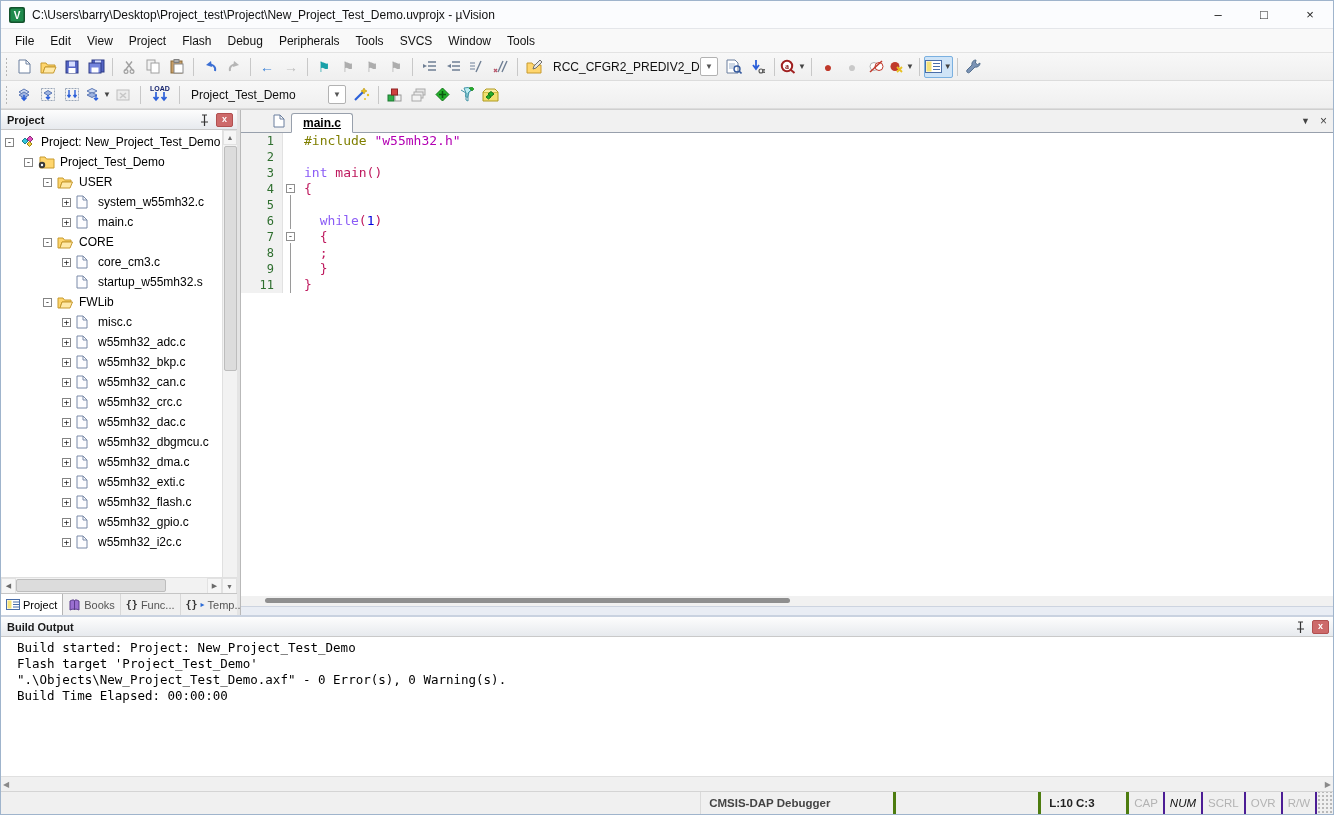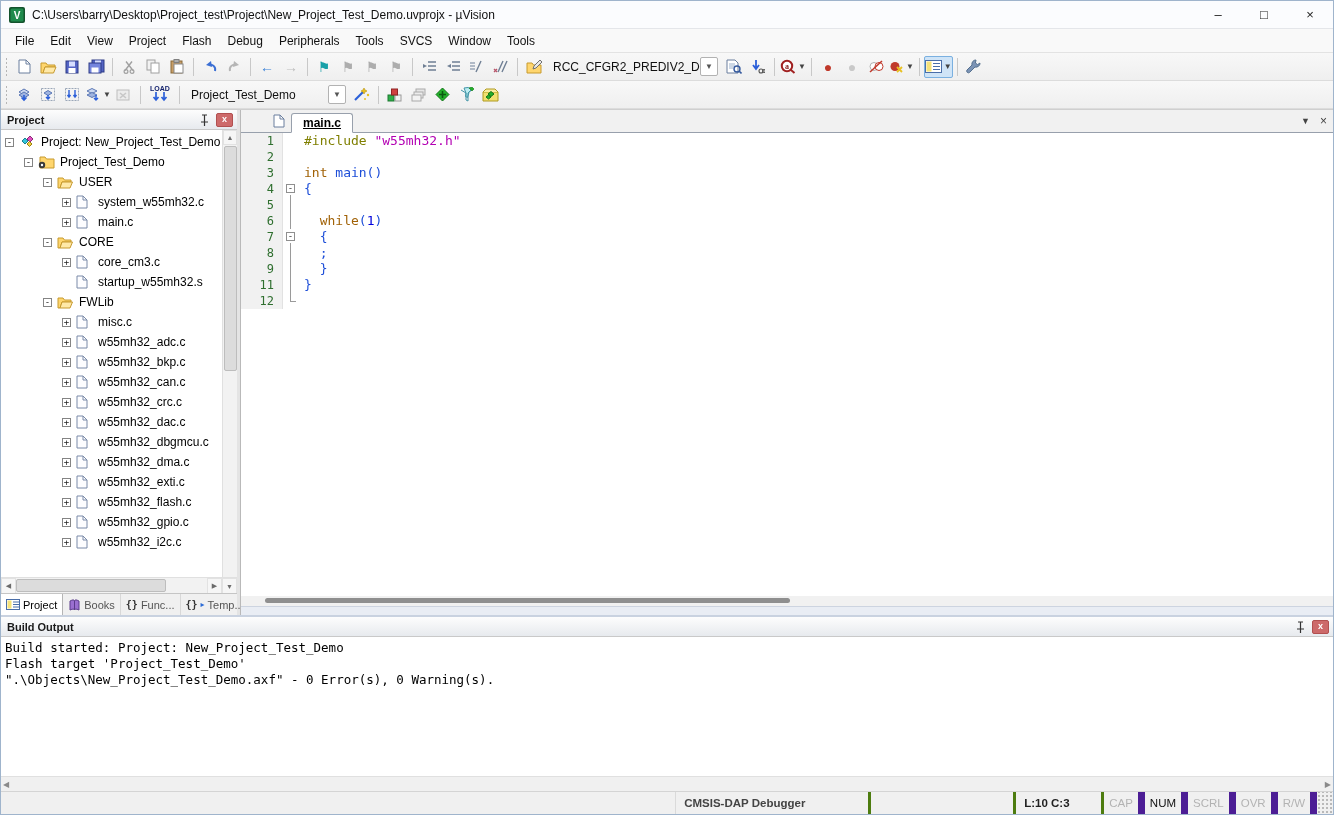--- a/index.html
+++ b/index.html
@@ -78,42 +78,42 @@
   .fold { width:16px; flex:0 0 16px; position:relative; background:#fff; }
   .fold.line::before { content:""; position:absolute; left:7px; top:0; bottom:0; width:1px; background:#9a9a9a; }
   .fold.end::before { content:""; position:absolute; left:7px; top:0; height:9px; width:1px; background:#9a9a9a; }
   .fold.end::after { content:""; position:absolute; left:7px; top:8px; width:6px; height:1px; background:#9a9a9a; }
   .fold.minus::before { content:""; position:absolute; left:7px; top:14px; bottom:0; width:1px; background:#9a9a9a; }
   .fbox { position:absolute; left:3px; top:3px; width:9px; height:9px; border:1px solid #8f8f8f; background:#fff; font-size:9px; line-height:7px; text-align:center; color:#333; }
   .ctext { flex:1 1 auto; white-space:pre; padding-left:5px; color:#000; }
   .cl.hl .ctext { background:#e1f5dc; }
   .tk-pp { color:#7f7f00; }
   .tk-st { color:#b300b3; }
-  .tk-kw { color:#a16207; }
+  .tk-kw { color:#8b5cf6; }
   .tk-nm { color:#0000dd; }
-  .tk-pl { color:#1d4ed8; }
+  .tk-pl { color:#be185d; }
 
   .ed-hscroll { height:10px; flex:0 0 10px; background:#f1f1f1; position:relative; }
   .ed-hthumb { position:absolute; left:24px; top:2px; width:525px; height:5px; background:#8f8f8f; border-radius:3px; }
   .ed-bottomstrip { height:9px; flex:0 0 9px; background:#e9edf4; border-top:1px solid #cdd4e0; }
 
   
   .build-panel { flex:0 0 176px; display:flex; flex-direction:column; border-top:2px solid #c9d2e0; background:#fff; }
-  .build-content { flex:1 1 auto; overflow:hidden; font-family:"DejaVu Sans Mono",monospace; font-size:12.5px; line-height:16px; padding:3px 4px; color:#000; background:#fff; }
+  .build-content { flex:1 1 auto; overflow:hidden; font-family:"DejaVu Sans Mono",monospace; font-size:12.5px; line-height:16px; padding:3px 16px; color:#000; background:#fff; }
   .build-hscroll { height:15px; flex:0 0 15px; background:#f0f0f0; border-top:1px solid #e0e0e0; display:flex; align-items:center; justify-content:space-between; padding:0 2px; color:#8a8a8a; font-size:8px; }
 
   
   .statusbar { height:23px; flex:0 0 23px; background:#f0f0f0; border-top:1px solid #d4d4d4; display:flex; align-items:stretch; font-size:11.5px; color:#444; }
   .sb-cell { display:flex; align-items:center; padding:0 8px; border-right:3px solid #4d7c0f; white-space:nowrap;font-weight:bold; }
   .sb-spacer { flex:1 1 auto; border-right:1px solid #dadada; }
   .sb-cell.fixed-d { width:195px; flex:0 0 195px; }
   .sb-cell.fixed-e { width:145px; flex:0 0 145px; }
   .sb-cell.fixed-p { width:88px; flex:0 0 88px; color:#222; }
-  .sb-toggle { display:flex; align-items:center; justify-content:center; padding:0 5px; border-right:7px solid #4c1d95; color:#b3b3b3; }
-  .sb-toggle.on { color:#111; }
+  .sb-toggle { display:flex; align-items:center; justify-content:center; padding:0 5px; border-right:2px solid #4c1d95; color:#b3b3b3; }
+  .sb-toggle.on { color:#111;font-style:italic; }
   .sb-grip { width:16px; flex:0 0 16px; background-image:radial-gradient(circle,#b9b9b9 1px,transparent 1px); background-size:4px 4px; background-position:bottom right; }
 
   svg { display:block; }
 </style>
 </head>
 <body>
 
 <div class="app">
 
   <div class="titlebar">
@@ -753,25 +753,20 @@
             <div class="cl">
               <span class="lnum">9</span>
               <span class="fold line"></span>
               <span class="ctext"><span class="tk-pl">  }</span></span>
             </div>
             <div class="cl">
               <span class="lnum">11</span>
               <span class="fold line"></span>
               <span class="ctext"><span class="tk-pl">}</span></span>
             </div>
-            <div class="cl">
-              <span class="lnum">12</span>
-              <span class="fold end"></span>
-              <span class="ctext"></span>
-            </div>
           </div>
       </div>
       <div class="ed-hscroll">
           <span class="ed-hthumb"></span>
         </div>
       <div class="ed-bottomstrip"></div>
     </div>
   </div>
 
   <div class="build-panel">
@@ -783,20 +778,21 @@
               <path d="M2 1h5M4.5 1v7M1 8h7M4.5 8v4" stroke="#333" stroke-width="1.2" fill="none"></path>
             </svg>
           </span>
         <span class="close-btn">x</span>
       </span>
     </div>
     <div class="build-content">
         <div>Build started: Project: New_Project_Test_Demo</div>
         <div>Flash target 'Project_Test_Demo'</div>
         <div>".\Objects\New_Project_Test_Demo.axf" - 0 Error(s), 0 Warning(s).</div>
+        <div>Build Time Elapsed:  00:00:00</div>
       </div>
     <div class="build-hscroll">
       <span>◀</span>
       <span>▶</span>
     </div>
   </div>
 
   <div class="statusbar">
     <span class="sb-spacer"></span>
     <span class="sb-cell fixed-d">CMSIS-DAP Debugger</span>

